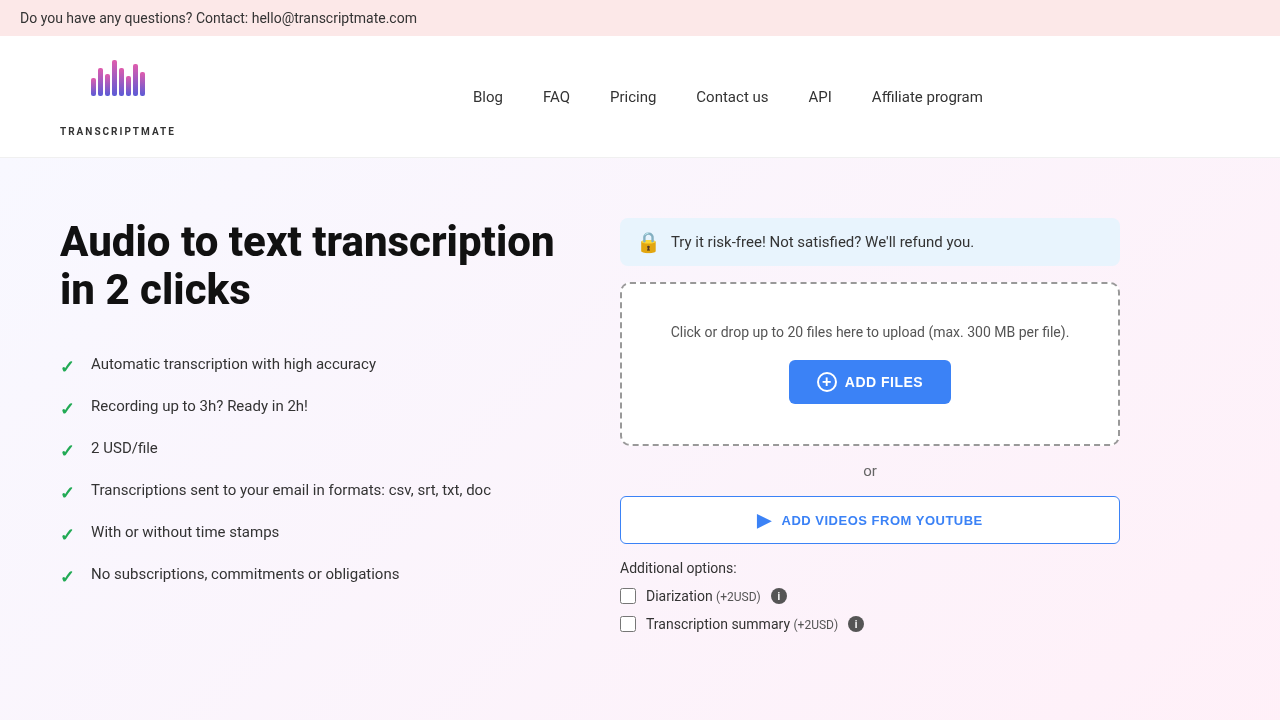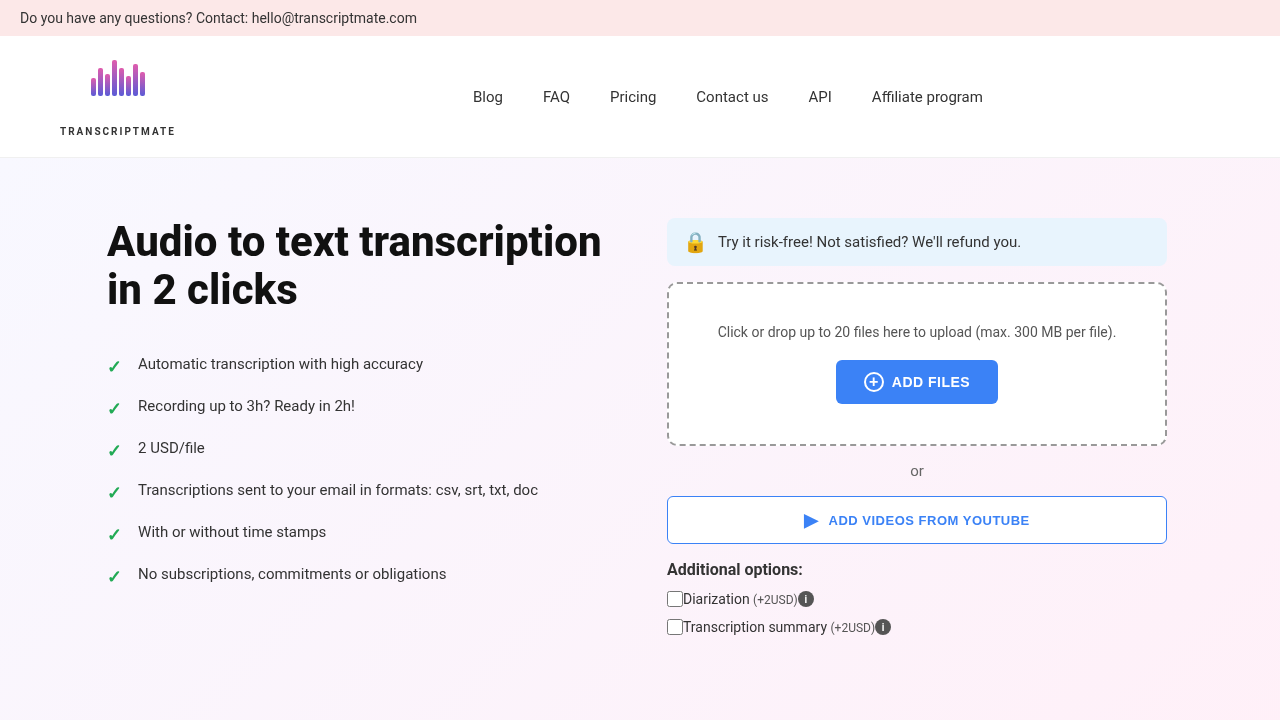--- a/index.html
+++ b/index.html
@@ -67,21 +67,20 @@
       padding: 60px 60px 40px 60px;
       gap: 40px;
       background: linear-gradient(135deg, #f8f8ff 0%, #fff0f8 100%);
       min-height: calc(720px - 120px);
     }
 
     
     .left-col {
       flex: 1;
       max-width: 520px;
-      margin-left: 47px;
     }
     .hero-title {
       font-size: 42px;
       font-weight: 800;
       line-height: 1.15;
       color: #111;
       margin-bottom: 40px;
     }
     .feature-list {
       list-style: none;
@@ -184,28 +183,28 @@
       font-weight: 700;
       letter-spacing: 0.5px;
       cursor: pointer;
       justify-content: center;
     }
     .yt-icon {
       color: #3b82f6;
       font-size: 18px;
     }
     .additional-options {
-      font-size: 16px;
-      color: #333;
-      font-weight: 700;
+      font-size: 14px;
+      color: #333;
+      font-weight: 400;
     }
     .option-row {
       display: flex;
       align-items: flex-end;
-      gap: 0;
+      gap: 10px;
       margin-top: 12px;
       font-size: 14px;
       color: #333;
     }
     .option-row input[type="checkbox"] {
       width: 16px;
       height: 16px;
       cursor: pointer;
     }
     .price-badge {

